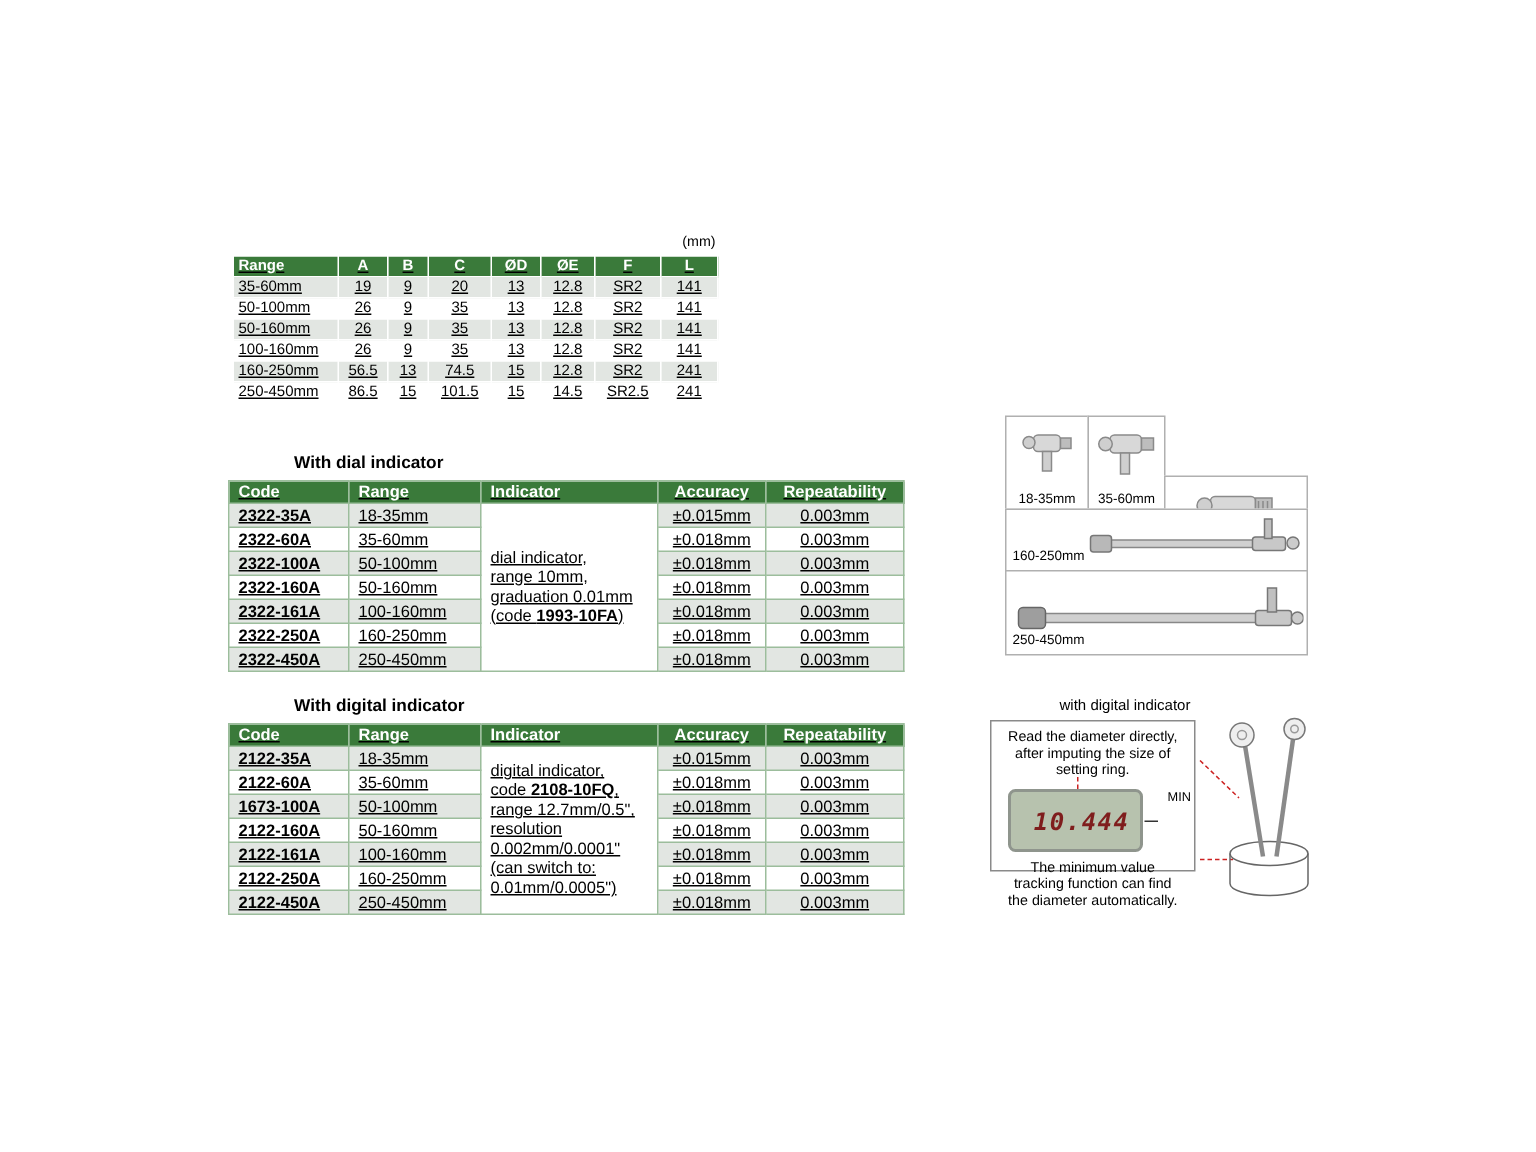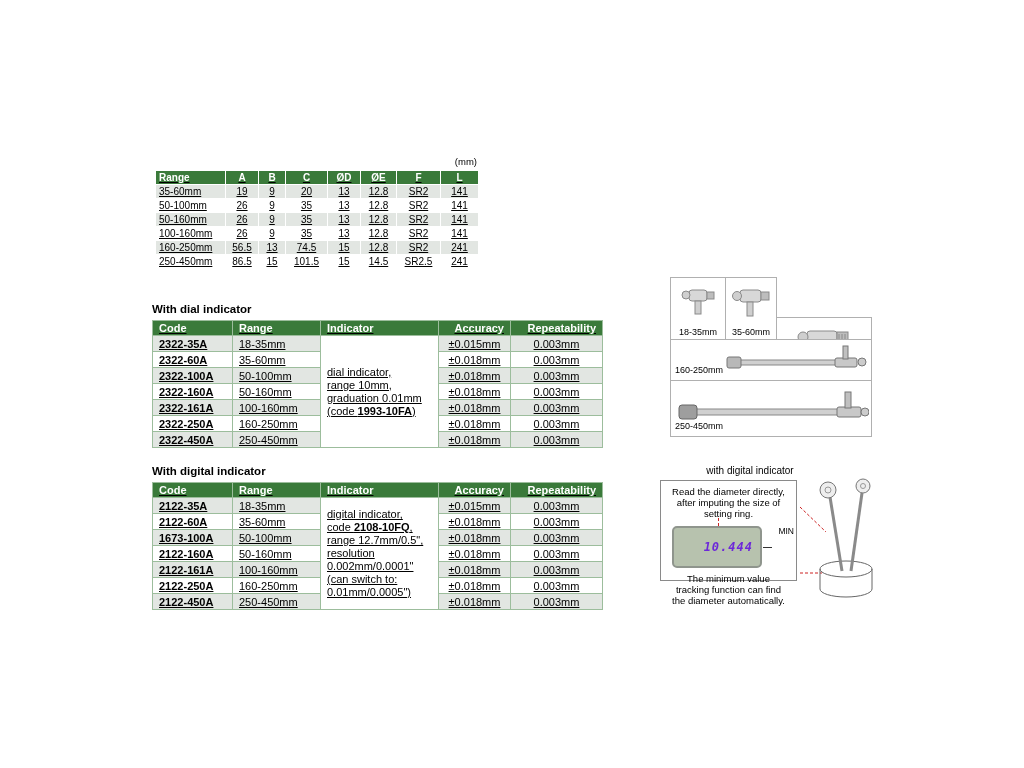--- a/index.html
+++ b/index.html
@@ -20,27 +20,27 @@
   }
   .dim-table th.l { text-align: left; }
   .dim-table td {
     height: 14px; padding: 0 3px; text-align: center; border: 1px solid #fff;
     font-size: 10px;
   }
   .dim-table td.l { text-align: left; }
   .dim-table tbody tr:nth-child(odd) { background: #e2e6e2; }
 
   
-  .sec-title { position: absolute; font-size: 11.5px; font-weight: bold; }
+  .sec-title { position: absolute; font-size: 11.5px; font-weight: bold; margin-left: 44px; }
   .spec-table { position: absolute; font-size: 11px; }
   .spec-table th {
     background: #3a7a3a; color: #fff; font-weight: bold; text-align: left;
     height: 15px; padding: 1px 6px; border: 1px solid #9cbd9c; font-size: 11px;
   }
-  .spec-table th.c { text-align: right; }
+  .spec-table th.c { text-align: center; }
   .spec-table td {
     height: 16px; padding: 1px 6px; border: 1px solid #9cbd9c;
   }
   .spec-table tbody tr:nth-child(odd) td:not(.ind) { background: #e2e6e2; }
   .spec-table td.code { font-weight: bold; }
   .spec-table td.acc, .spec-table td.rep { text-align: center; }
   .spec-table td.ind { background: #fff; vertical-align: middle; }
   .ind-line { line-height: 13px; }
   .b { font-weight: bold; }
 
@@ -65,21 +65,21 @@
   .display-wrap { position: relative; margin: 7px 0 5px; align-self: flex-start;
     margin-left: 8px; }
   .red-dash-v { position: absolute; left: 46px; top: -8px; height: 8px; width: 0;
     border-left: 1px dashed #cc2222; }
   .lcd {
     width: 90px; height: 42px; border: 2px solid #8f958d; border-radius: 5px;
     background: #b7c2ae; display: flex; align-items: center;
     justify-content: flex-end; padding: 0 7px 0 4px;
   }
   .lcd-value { font-family: "DejaVu Sans Mono", monospace; font-style: italic;
-    font-weight: bold; font-size: 12px; color: #6d28d9; letter-spacing: 1px; }
+    font-weight: bold; font-size: 16px; color: #7f1d1d; letter-spacing: 1px; }
   .min-line { position: absolute; right: -10px; top: 21px; width: 9px;
     border-top: 1px solid #333; }
   .min-label { position: absolute; right: -32px; top: 0; font-size: 8.5px; }
   .ring-illus { position: absolute; left: 798px; top: 477px; }
 </style>
 </head>
 <body>
 
 <div class="mm-label">(mm)</div>
 

